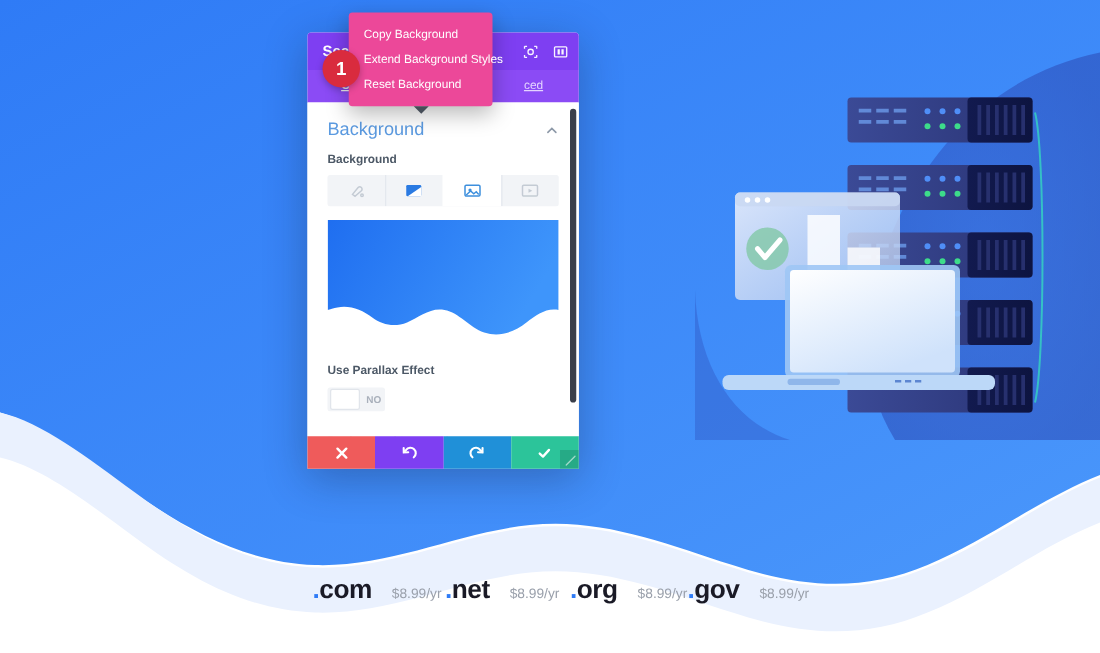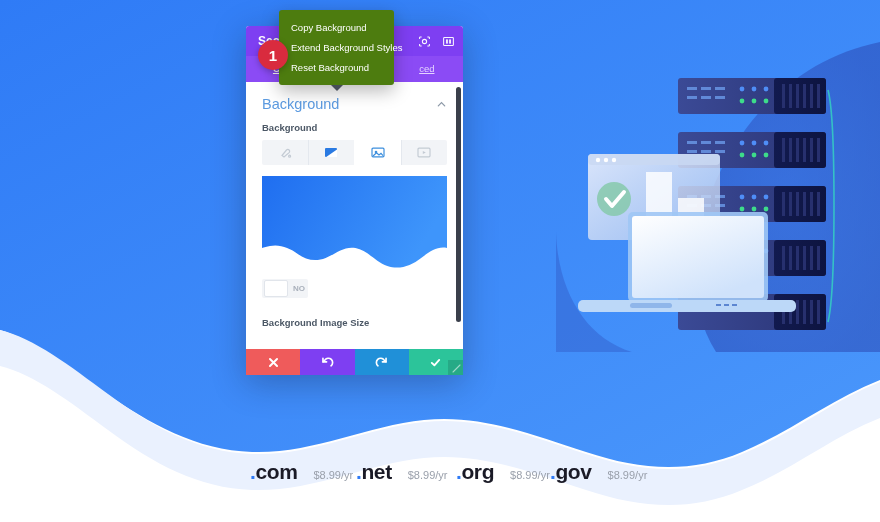--- a/index.html
+++ b/index.html
@@ -114,21 +114,21 @@
   .ab.green{background:#2cc49a;}
   .resize{
     position:absolute;right:0;bottom:0;width:15px;height:15px;
     background:rgba(0,0,0,.13);
   }
   .resize svg{position:absolute;right:2px;bottom:2px;width:9px;height:9px;opacity:.55;}
 
   
   #ctxmenu{
     position:absolute;left:279px;top:10px;width:115px;
-    background:#4d7c0f;border-radius:3px;
+    background:#ec4899;border-radius:3px;
     box-shadow:0 6px 18px rgba(0,0,0,.28);
     padding:7px 0 8px 0;z-index:60;
   }
   #ctxmenu .mi{
     font-size:9.5px;color:#ffffff;padding:4.5px 12px;white-space:nowrap;cursor:default;
   }
   #ctxmenu .arrow{
     position:absolute;left:50%;margin-left:-6px;bottom:-6px;
     width:0;height:0;border-left:6px solid transparent;border-right:6px solid transparent;
     border-top:6px solid #464d58;
@@ -458,20 +458,21 @@
               C176,70 168,76 160,82
               C150,90 138,94 126,90
               C114,86 106,74 94,72
               C82,70 74,78 64,82
               C54,86 44,84 36,78
               C28,72 18,68 8,70
               C5,70.6 2,71.4 0,72 Z"></path>
           </svg>
         </div>
 
+        <div class="toggle-label">Use Parallax Effect</div>
         <div class="toggle">
           <div class="knob"></div>
           <div class="tog-txt">NO</div>
         </div>
 
         <div class="sel-label">Background Image Size</div>
 
       </div>
       <div class="vscroll"></div>
     </div>

